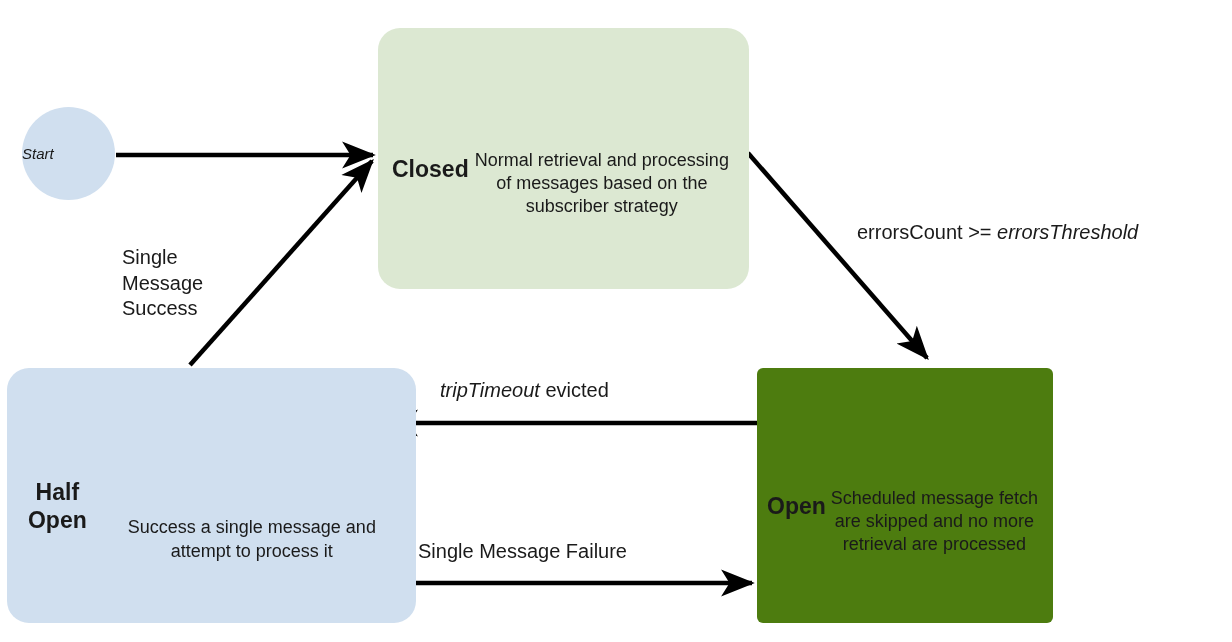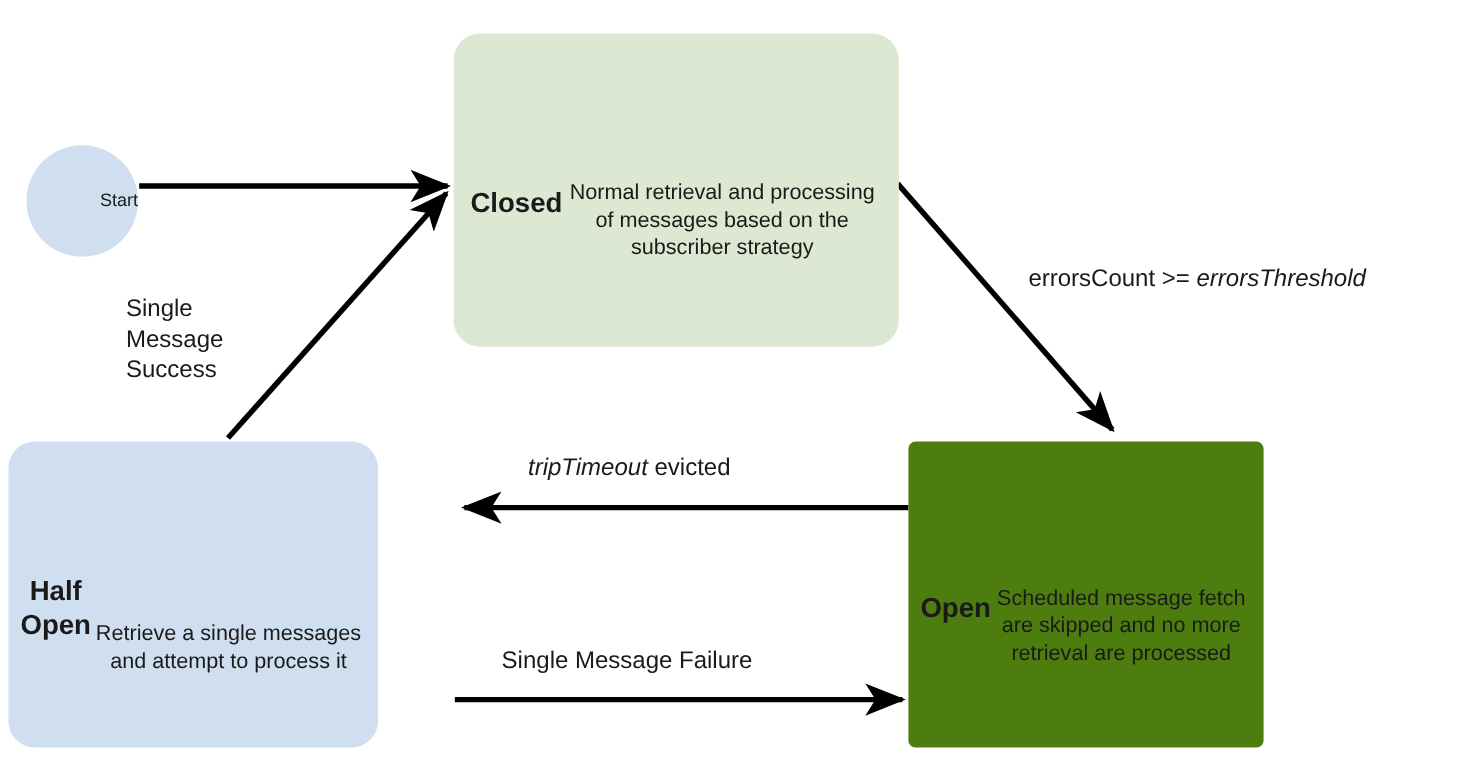--- a/index.html
+++ b/index.html
@@ -43,26 +43,27 @@
     line-height: 1.2;
   }
   .node-desc {
     font-size: 18px;
     line-height: 1.28;
     font-weight: normal;
   }
 
   #node-start {
     left: 22px;
-    top: 121px;
+    top: 107px;
     width: 93px;
     height: 93px;
     border-radius: 50%;
     background: #d0dfef;
-    justify-content: flex-end;
+    justify-content: flex-start;
+    font-style: italic;
   }
   #node-start .node-title {
     font-size: 15px;
     font-weight: normal;
   }
 
   #node-closed {
     left: 378px;
     top: 28px;
     width: 371px;
@@ -72,21 +73,21 @@
     padding: 22px 14px 0 14px;
   }
   #node-closed .node-desc {
     margin-top: 28px;
     max-width: 310px;
   }
 
   #node-halfopen {
     left: 7px;
     top: 368px;
-    width: 308px;
+    width: 409px;
     height: 255px;
     border-radius: 22px;
     background: #d0dfef;
     padding: 22px 10px 0 10px;
   }
   #node-halfopen .node-desc {
     margin-top: 66px;
     max-width: 360px;
   }
 
@@ -109,21 +110,21 @@
     position: absolute;
     font-size: 20px;
     line-height: 1.28;
     color: #1a1a1a;
     white-space: nowrap;
   }
   .edge-label .em {
     font-style: italic;
   }
   #label-success {
-    left: 105px;
+    left: 122px;
     top: 245px;
     white-space: normal;
     width: 130px;
   }
   #label-errors {
     left: 857px;
     top: 220px;
   }
   #label-trip {
     left: 440px;
@@ -161,21 +162,21 @@
     <div class="node-title">Start</div>
   </div>
 
   <div class="node" id="node-closed">
     <div class="node-title">Closed</div>
     <div class="node-desc">Normal retrieval and processing of messages based on the subscriber strategy</div>
   </div>
 
   <div class="node" id="node-halfopen">
     <div class="node-title">Half Open</div>
-    <div class="node-desc">Retrieve a single messages and attempt to process it</div>
+    <div class="node-desc">Success a single message and attempt to process it</div>
   </div>
 
   <div class="node" id="node-open">
     <div class="node-title">Open</div>
     <div class="node-desc">Scheduled message fetch are skipped and no more retrieval are processed</div>
   </div>
 
   <div class="edge-label" id="label-success">Single Message Success</div>
 
   <div class="edge-label" id="label-errors">

